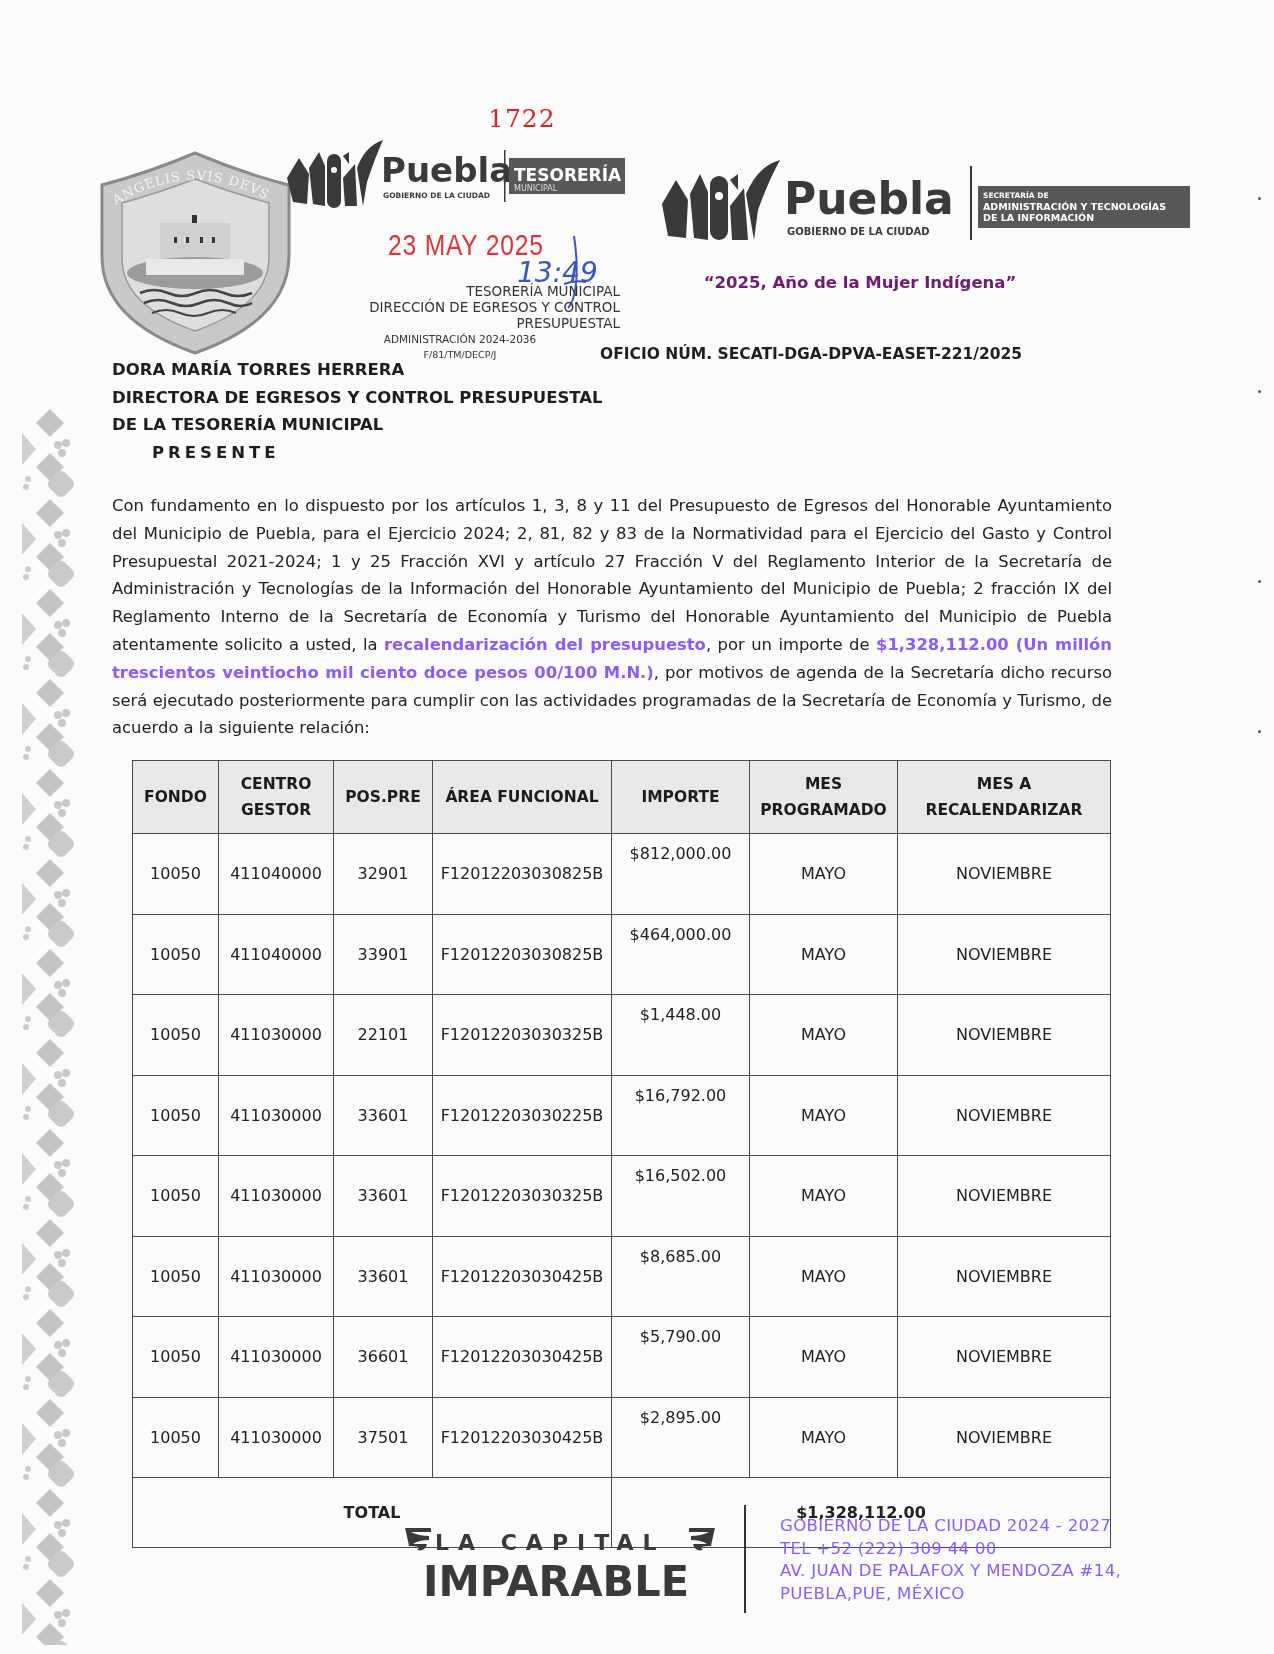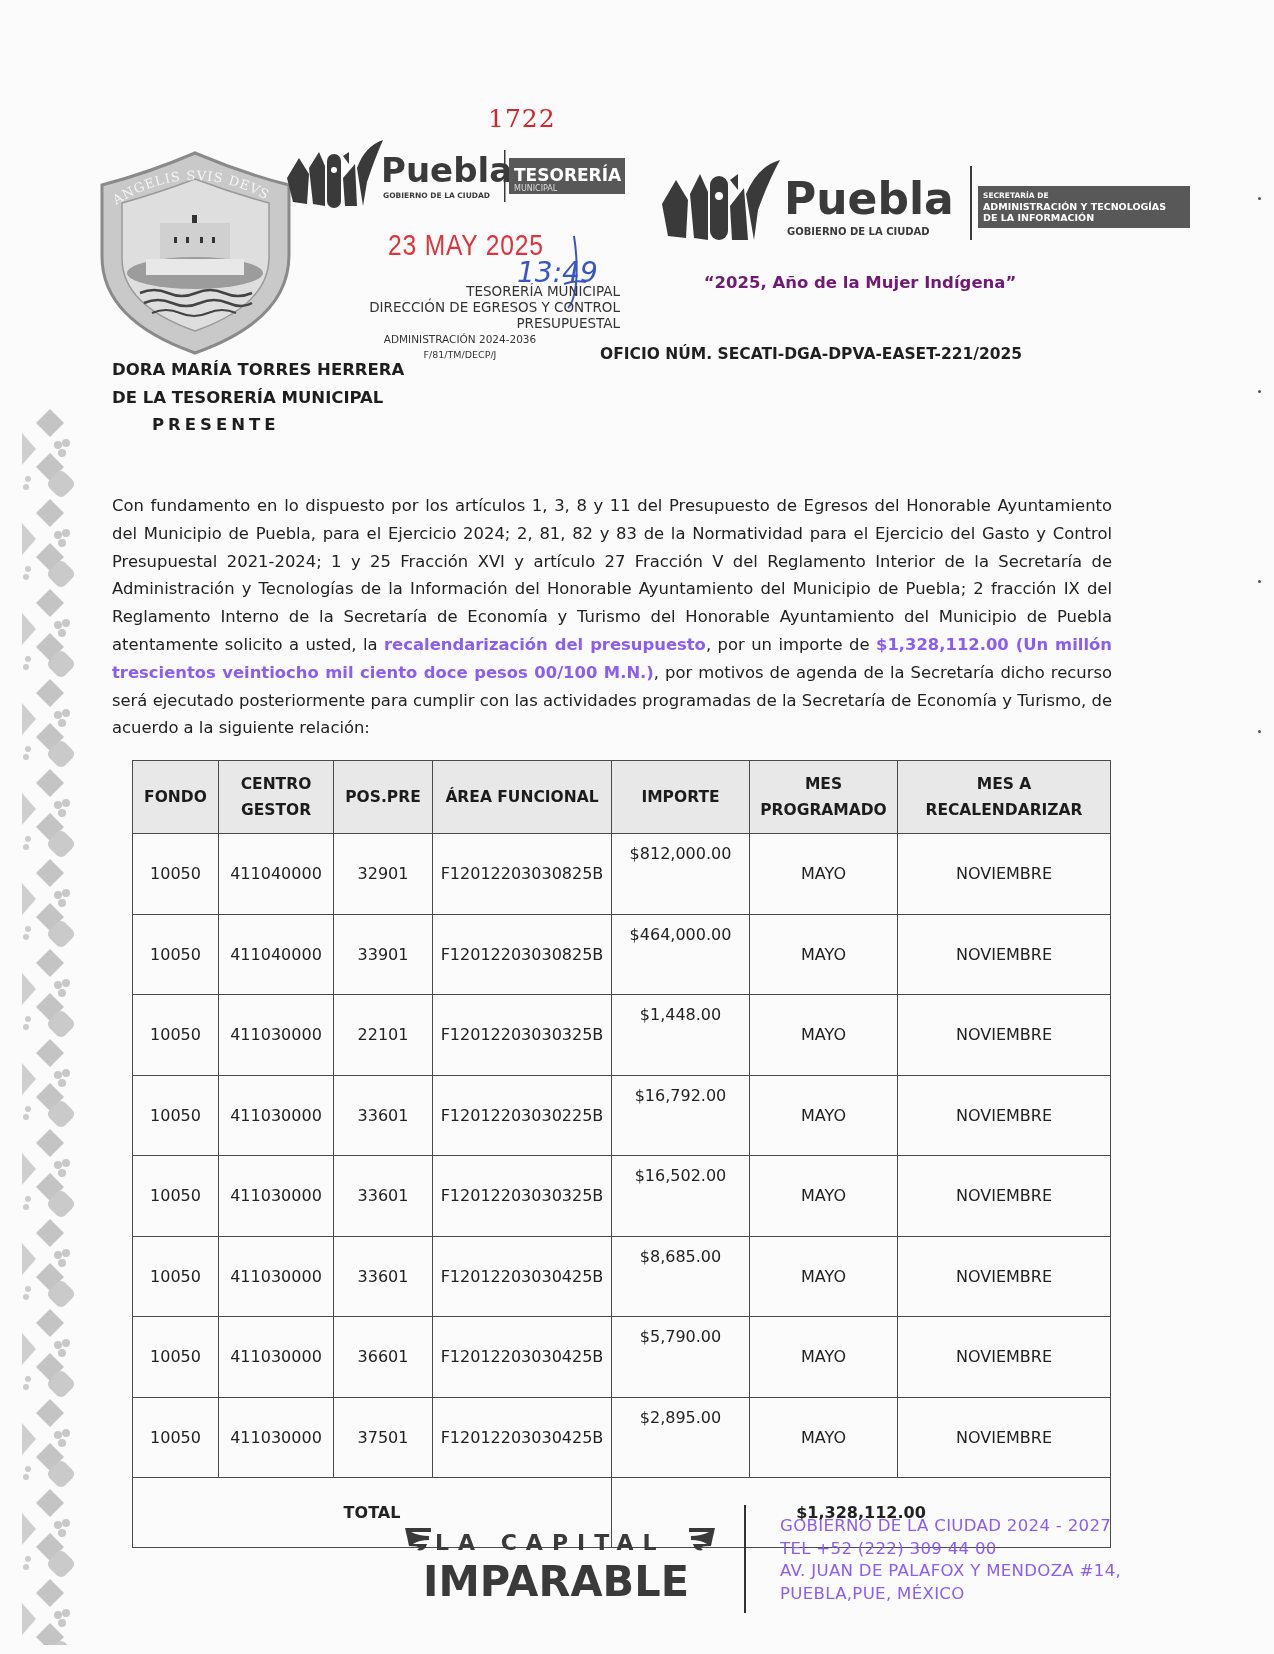--- a/index.html
+++ b/index.html
@@ -258,20 +258,21 @@
     <text x="323" y="52" font-family="DejaVu Sans, sans-serif" font-weight="bold" font-size="9.5" fill="#fff">ADMINISTRACIÓN Y TECNOLOGÍAS</text>
     <text x="323" y="63" font-family="DejaVu Sans, sans-serif" font-weight="bold" font-size="9.5" fill="#fff">DE LA INFORMACIÓN</text>
   </svg>
 </div>
 
 <div class="abs motto">“2025, Año de la Mujer Indígena”</div>
 <div class="abs oficio">OFICIO NÚM. SECATI-DGA-DPVA-EASET-221/2025</div>
 
 <div class="abs addressee">
   <div>DORA MARÍA TORRES HERRERA</div>
+  <div>DIRECTORA DE EGRESOS Y CONTROL PRESUPUESTAL</div>
   <div>DE LA TESORERÍA MUNICIPAL</div>
   <div class="presente">PRESENTE</div>
 </div>
 
 <div class="abs body-text"><span>Con fundamento en lo dispuesto por los artículos 1, 3, 8 y 11 del Presupuesto de Egresos del Honorable Ayuntamiento del Municipio de Puebla, para el Ejercicio 2024; 2, 81, 82 y 83 de la Normatividad para el Ejercicio del Gasto y Control Presupuestal 2021-2024; 1 y 25 Fracción XVI y artículo 27 Fracción V del Reglamento Interior de la Secretaría de Administración y Tecnologías de la Información del Honorable Ayuntamiento del Municipio de Puebla; 2 fracción IX del Reglamento Interno de la Secretaría de Economía y Turismo del Honorable Ayuntamiento del Municipio de Puebla atentamente solicito a usted, la </span><b>recalendarización del presupuesto</b><span>, por un importe de </span><b>$1,328,112.00 (Un millón trescientos veintiocho mil ciento doce pesos 00/100 M.N.)</b><span>, por motivos de agenda de la Secretaría dicho recurso será ejecutado posteriormente para cumplir con las actividades programadas de la Secretaría de Economía y Turismo, de acuerdo a la siguiente relación:</span></div>
 
 <table class="abs tbl">
   <colgroup>
     <col style="width:86px">
       <col style="width:115px">

